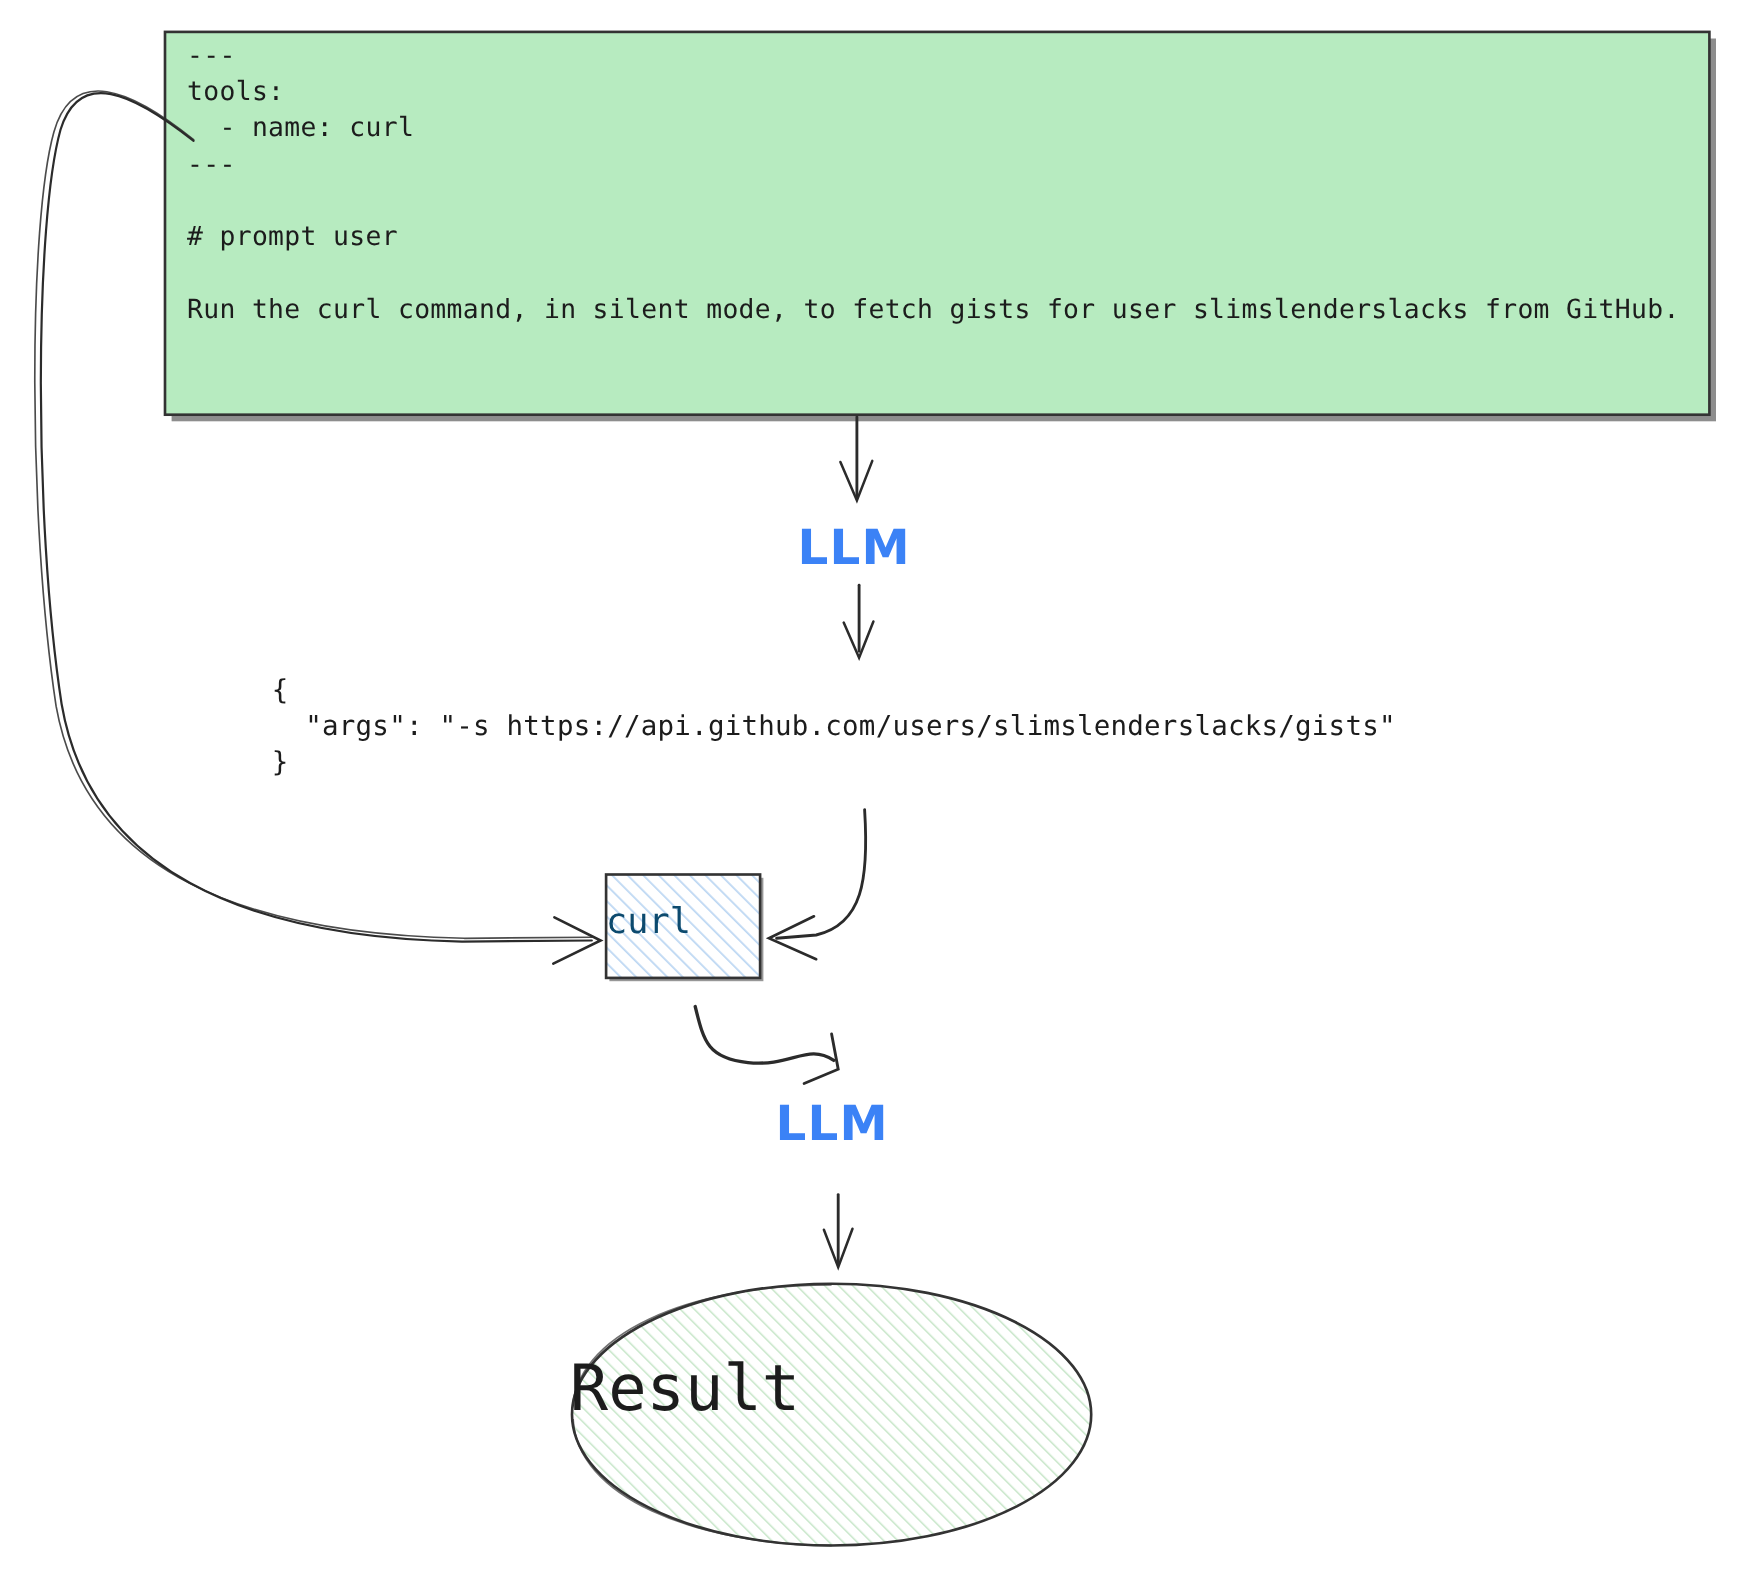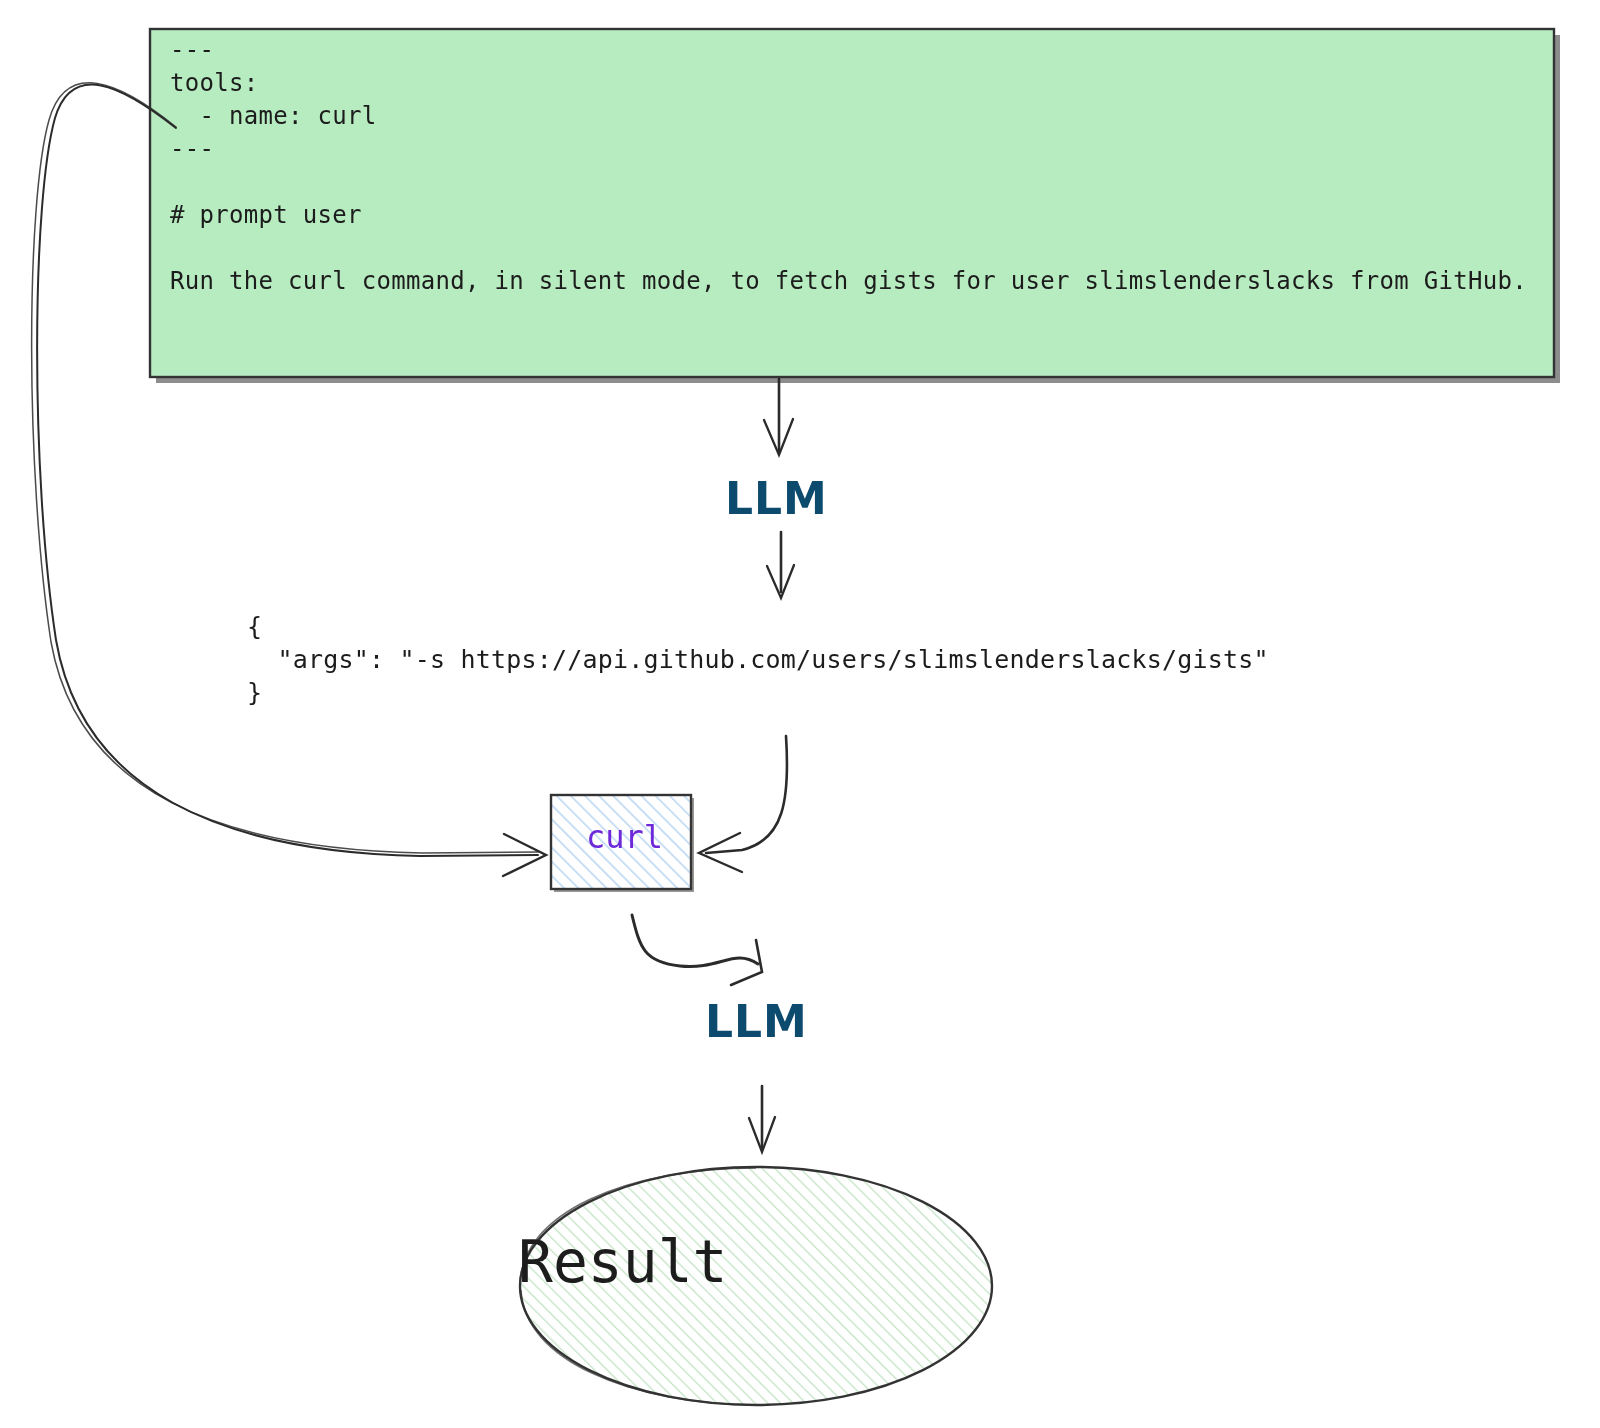--- a/index.html
+++ b/index.html
@@ -46,35 +46,35 @@
     line-height: 33px;
     color: #1c1c1c;
     white-space: pre;
     letter-spacing: 0.2px;
   }
   .llm-label {
     position: absolute;
     font-family: "DejaVu Sans", sans-serif;
     font-weight: 700;
     font-size: 44px;
-    color: #0c4a6e;
+    color: #3b82f6;
     letter-spacing: 1px;
     white-space: nowrap;
   }
   .llm-1 { left: 725px; top: 473px; }
   .llm-2 { left: 705px; top: 996px; }
   .curl-label {
     position: absolute;
     left: 551px;
     top: 818px;
     width: 147px;
-    text-align: center;
+    text-align: left;
     font-family: "DejaVu Sans Mono", monospace;
     font-size: 32px;
-    color: #6d28d9;
+    color: #0c4a6e;
     white-space: nowrap;
   }
   .result-label {
     position: absolute;
     left: 518px;
     top: 1228px;
     width: 472px;
     font-family: "DejaVu Sans Mono", monospace;
     font-size: 58px;
     color: #1c1c1c;

